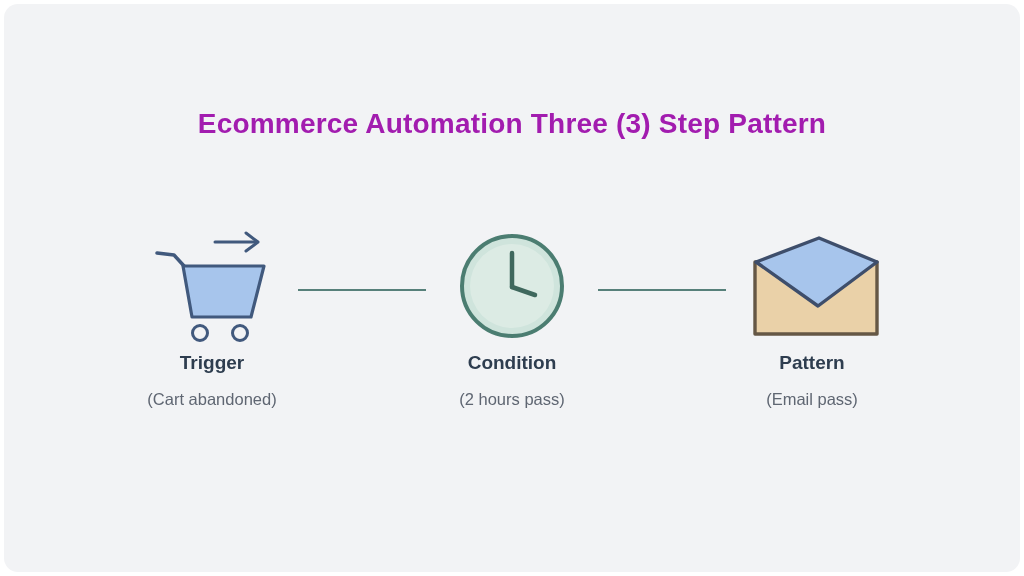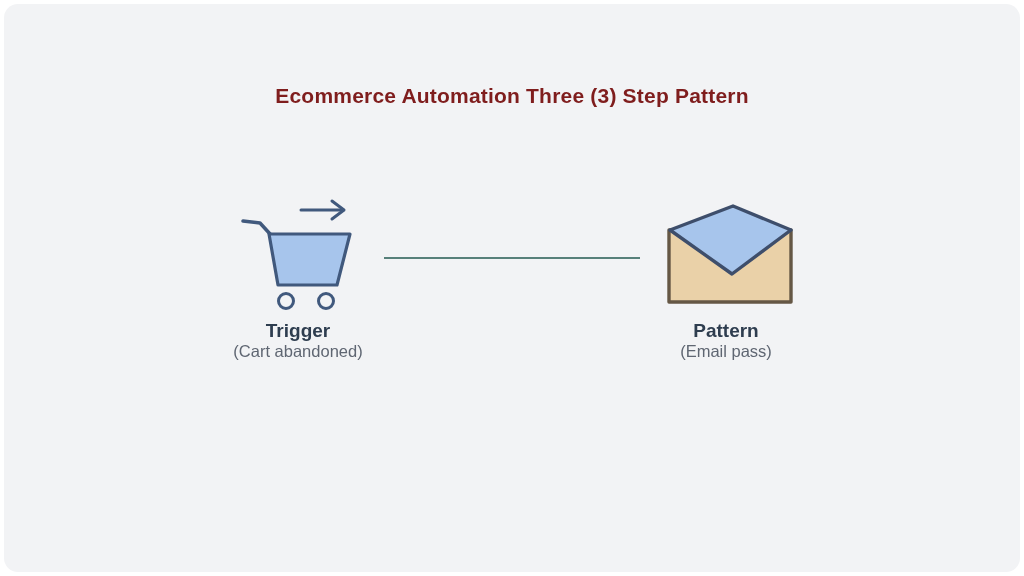--- a/index.html
+++ b/index.html
@@ -10,26 +10,26 @@
     font-family: "Liberation Sans", sans-serif;
   }
   .panel {
     position: absolute;
     left: 4px; top: 4px;
     width: 1016px; height: 568px;
     background: #f2f3f5;
     border-radius: 14px;
   }
   .diagram-title {
-    margin-top: 80px;
+    margin-top: 104px;
     text-align: center;
-    font-size: 21px;
+    font-size: 28px;
     font-weight: bold;
     letter-spacing: 0.2px;
-    color: #7f1d1d;
+    color: #a21caf;
   }
   .flow {
     margin-top: 92px;
     display: flex;
     justify-content: center;
     align-items: flex-start;
   }
   .step {
     width: 172px;
     display: flex;
@@ -48,21 +48,21 @@
     background: #57807a;
     margin-top: 57px;
   }
   .step-name {
     margin-top: 8px;
     font-size: 19px;
     font-weight: bold;
     color: #2e3d4f;
   }
   .step-desc {
-    margin-top: 0;
+    margin-top: 16px;
     font-size: 16.5px;
     color: #5f6672;
   }
 </style>
 </head>
 <body>
 
 <div class="panel">
 
   <div class="diagram-title">Ecommerce Automation Three (3) Step Pattern</div>
@@ -85,20 +85,34 @@
             <circle cx="92" cy="108" r="7.5" fill="#f2f3f5" stroke="#41597d" stroke-width="3"></circle>
           </svg>
         </span>
       </div>
       <div class="step-name">Trigger</div>
       <div class="step-desc">(Cart abandoned)</div>
     </div>
 
     <div class="connector"></div>
 
+    <div class="step">
+      <div class="icon-box">
+        <span>
+          <svg width="108" height="108" viewBox="0 0 108 108">
+            <circle cx="54" cy="54" r="50" fill="#cfe4dc" stroke="#4b7d71" stroke-width="4"></circle>
+            <circle cx="54" cy="54" r="42" fill="#dcebe4"></circle>
+            <line x1="54" y1="55" x2="54" y2="21" stroke="#3f685d" stroke-width="4.5" stroke-linecap="round"></line>
+            <line x1="54" y1="55" x2="77" y2="63" stroke="#3f685d" stroke-width="4.5" stroke-linecap="round"></line>
+          </svg>
+        </span>
+      </div>
+      <div class="step-name">Condition</div>
+      <div class="step-desc">(2 hours pass)</div>
+    </div>
 
     <div class="connector"></div>
 
     <div class="step">
       <div class="icon-box">
         <span>
           <svg width="134" height="106" viewBox="0 0 134 106">
 
             <rect x="10" y="29" width="122" height="72" fill="#ead1a8" stroke="#655745" stroke-width="3.4" stroke-linejoin="round"></rect>
 

